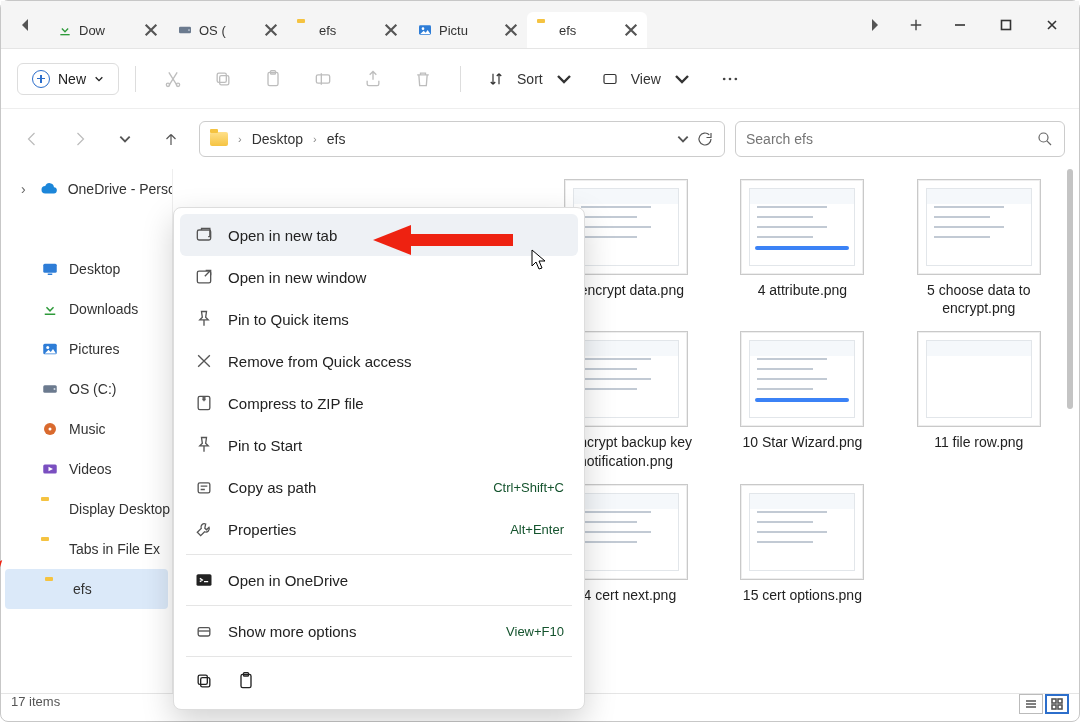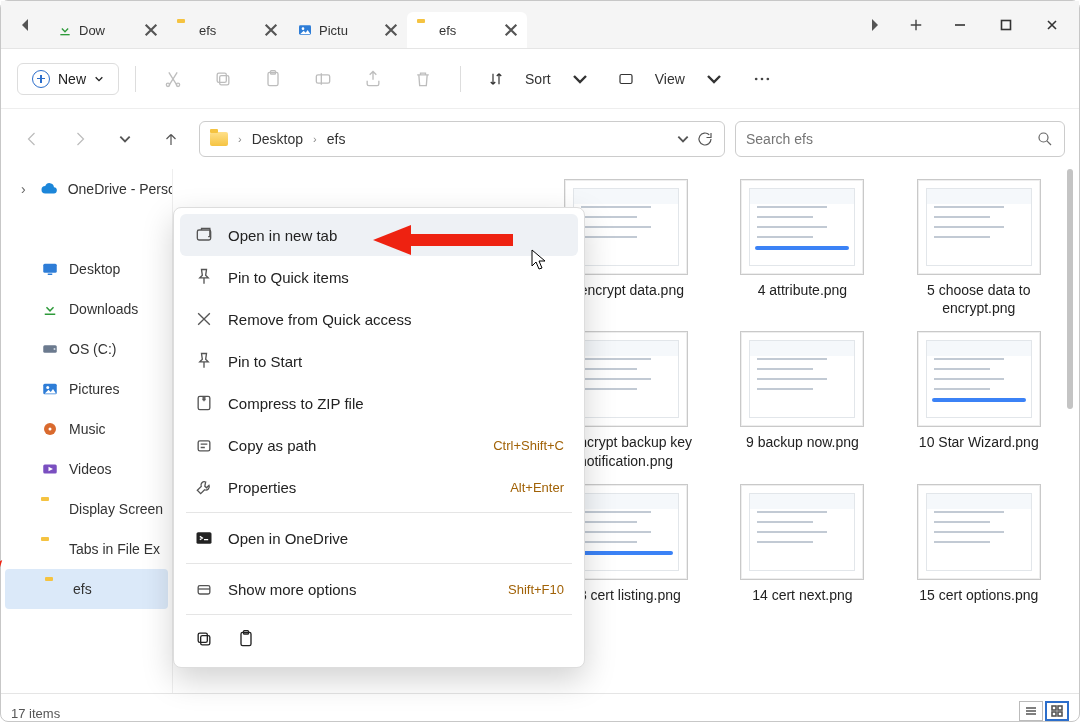--- a/index.html
+++ b/index.html
@@ -25,21 +25,21 @@
 .toolbar { height: 60px; display: flex; align-items: center; padding: 0 16px; border-bottom: 1px solid #eee; gap: 8px; }
 .new-btn { display: flex; align-items: center; gap: 8px; padding: 6px 14px; border-radius: 6px; border: 1px solid #ddd; font-size: 14px; color: #222; }
 .new-btn .plus-circle { width: 18px; height: 18px; border: 1.5px solid #2c6ecb; border-radius: 50%; position: relative; }
 .new-btn .plus-circle::before, .new-btn .plus-circle::after { content: ""; position: absolute; background: #2c6ecb; }
 .new-btn .plus-circle::before { width: 8px; height: 1.5px; top: 7px; left: 4px; }
 .new-btn .plus-circle::after { width: 1.5px; height: 8px; left: 7px; top: 4px; }
 .chev-sm { width: 10px; height: 10px; }
 .toolbar-sep { width: 1px; height: 26px; background: #ddd; margin: 0 8px; }
 .tool-ico { width: 42px; height: 42px; display: flex; align-items: center; justify-content: center; color: #888; }
 .tool-ico.dimmer { opacity: .55; }
-.tool-txt { display: flex; align-items: center; gap: 20px; padding: 6px 10px; font-size: 14px; color: #333; }
+.tool-txt { display: flex; align-items: center; gap: 12px; padding: 6px 10px; font-size: 14px; color: #333; }
 .tool-txt svg { width: 18px; height: 18px; }
 
 
 .addr-row { height: 60px; display: flex; align-items: center; padding: 0 14px; gap: 10px; }
 .nav-btn { width: 36px; height: 36px; display: flex; align-items: center; justify-content: center; color: #555; }
 .nav-btn.dis { color: #bbb; }
 .breadcrumb { flex: 1; height: 36px; border: 1px solid #ccc; border-radius: 6px; display: flex; align-items: center; padding: 0 10px; gap: 10px; font-size: 14px; color: #333; background: #fff; }
 .breadcrumb .chev-sep { color: #888; font-size: 11px; }
 .bc-right { margin-left: auto; display: flex; gap: 6px; align-items: center; color: #555; }
 .search { width: 330px; height: 36px; border: 1px solid #ccc; border-radius: 6px; display: flex; align-items: center; padding: 0 10px; font-size: 14px; color: #666; }
@@ -71,32 +71,32 @@
 
 
 .items-grid .file-card:nth-child(5n+1),
 .items-grid .file-card:nth-child(5n+2) { visibility: hidden; }
 
 
 .scroll-track { position: absolute; right: 2px; top: 0; width: 14px; bottom: 0; background: transparent; }
 .scroll-thumb { position: absolute; top: 0; width: 6px; right: 4px; height: 240px; background: #c4c4c4; border-radius: 4px; }
 
 
-.statusbar { height: 28px; border-top: 1px solid #e5e5e5; display: flex; align-items: flex-end; padding: 0 10px; font-size: 13px; color: #555; }
+.statusbar { height: 28px; border-top: 1px solid #e5e5e5; display: flex; align-items: flex-start; padding: 0 10px; font-size: 13px; color: #555; }
 .view-toggle { margin-left: auto; display: flex; gap: 2px; }
 .view-toggle .vtog { width: 24px; height: 20px; border: 1px solid #bbb; display: flex; align-items: center; justify-content: center; }
 .view-toggle .vtog.active { border-color: #2c6ecb; box-shadow: 0 0 0 1px #2c6ecb inset; }
 
 
 .ctx { position: absolute; left: 172px; top: 206px; width: 412px; background: #fff; border: 1px solid #ddd; border-radius: 8px; box-shadow: 0 12px 32px rgba(0,0,0,.18); padding: 6px; font-size: 15px; color: #222; z-index: 20; }
 .ctx-item { height: 42px; display: flex; align-items: center; gap: 14px; padding: 0 14px; border-radius: 6px; }
 .ctx-item.hover { background: #eef1f5; }
 .ctx-item .ci-icon { width: 20px; height: 20px; display: flex; align-items: center; justify-content: center; color: #555; flex-shrink: 0; }
 .ctx-item .ci-label { flex: 1; }
-.ctx-item .ci-accel { color: #a16207; font-size: 13px; margin-left: 29px; }
+.ctx-item .ci-accel { color: #14532d; font-size: 13px; margin-left: 29px; }
 .ctx-sep { height: 1px; background: #e5e5e5; margin: 4px 6px; }
 .ctx-footer { height: 42px; display: flex; align-items: center; gap: 22px; padding: 0 14px; }
 
 
 .cursor { position: absolute; left: 530px; top: 248px; width: 16px; height: 22px; z-index: 30; }
 
 
 .arrow { position: absolute; z-index: 25; }
 .arrow.red1 { left: 372px; top: 224px; }
 .arrow.red2 { left: 12px; top: 568px; transform: rotate(130deg); transform-origin: top left; }
@@ -124,20 +124,30 @@
           <span class="tab-icon"><svg viewBox="0 0 24 24">
               <path fill="#2e9a3a" d="M12 3v10l4-4 1.4 1.4L12 16l-5.4-5.6L8 9l4 4V3Z"></path>
               <rect fill="#2e9a3a" x="5" y="18" width="14" height="2"></rect>
             </svg></span>
                  <span class="tab-label">Dow</span>
                  <svg class="tab-close" viewBox="0 0 12 12">
             <path class="icon-stroke" d="M2 2l8 8M10 2l-8 8"></path>
           </svg>
         </div>
         <div class="tab">
+          <span class="tab-icon"><svg viewBox="0 0 24 24">
+              <rect fill="#6b7a8e" x="3" y="7" width="18" height="10" rx="2"></rect>
+              <circle fill="#cfd8e2" cx="18" cy="12" r="1.3"></circle>
+            </svg></span>
+                 <span class="tab-label">OS (</span>
+                 <svg class="tab-close" viewBox="0 0 12 12">
+            <path class="icon-stroke" d="M2 2l8 8M10 2l-8 8"></path>
+          </svg>
+        </div>
+        <div class="tab">
           <span class="tab-icon"><span class="folder-ico" style="width:16px;height:12px"></span></span>
                  <span class="tab-label">efs</span>
                  <svg class="tab-close" viewBox="0 0 12 12">
             <path class="icon-stroke" d="M2 2l8 8M10 2l-8 8"></path>
           </svg>
         </div>
         <div class="tab">
           <span class="tab-icon"><svg viewBox="0 0 24 24">
               <rect fill="#2e7dd7" x="3" y="5" width="18" height="14" rx="2"></rect>
               <circle fill="#fff" cx="9" cy="10" r="2"></circle>
@@ -325,50 +335,50 @@
           </div>
           <div class="side-row">
             <span class="side-ico"><svg viewBox="0 0 24 24">
                 <path fill="#2e9a3a" d="M12 3v10l4-4 1.4 1.4L12 16l-5.4-5.6L8 9l4 4V3Z"></path>
                 <rect fill="#2e9a3a" x="5" y="18" width="14" height="2"></rect>
               </svg></span>
                <span>Downloads</span>
           </div>
           <div class="side-row">
             <span class="side-ico"><svg viewBox="0 0 24 24">
-                <rect fill="#6b7a8e" x="3" y="7" width="18" height="10" rx="2"></rect>
-                <circle fill="#cfd8e2" cx="18" cy="12" r="1.3"></circle>
-              </svg></span>
-               <span>OS (C:)</span>
-          </div>
-          <div class="side-row">
-            <span class="side-ico"><svg viewBox="0 0 24 24">
                 <rect fill="#2e7dd7" x="3" y="5" width="18" height="14" rx="2"></rect>
                 <circle fill="#fff" cx="9" cy="10" r="2"></circle>
                 <path fill="#fff" d="m5 18 5-5 3 3 3-4 4 6Z"></path>
               </svg></span>
                <span>Pictures</span>
           </div>
           <div class="side-row">
             <span class="side-ico"><svg viewBox="0 0 24 24">
+                <rect fill="#6b7a8e" x="3" y="7" width="18" height="10" rx="2"></rect>
+                <circle fill="#cfd8e2" cx="18" cy="12" r="1.3"></circle>
+              </svg></span>
+               <span>OS (C:)</span>
+          </div>
+          <div class="side-row">
+            <span class="side-ico"><svg viewBox="0 0 24 24">
                 <circle fill="#d96a2e" cx="12" cy="12" r="8"></circle>
                 <circle fill="#fff" cx="12" cy="12" r="2"></circle>
               </svg></span>
                <span>Music</span>
           </div>
           <div class="side-row">
             <span class="side-ico"><svg viewBox="0 0 24 24">
                 <rect fill="#7a4fc0" x="3" y="6" width="18" height="12" rx="2"></rect>
                 <path fill="#fff" d="m10 9 6 3-6 3Z"></path>
               </svg></span>
                <span>Videos</span>
           </div>
           <div class="side-row">
             <span class="side-ico"><span class="folder-ico" style="width:16px;height:12px"></span></span>
-               <span>Display Screen</span>
+               <span>Display Desktop</span>
           </div>
           <div class="side-row">
             <span class="side-ico"><span class="folder-ico" style="width:16px;height:12px"></span></span>
                <span>Tabs in File Ex</span>
           </div>
           <div class="side-row sel">
             <span class="side-ico"><span class="folder-ico" style="width:16px;height:12px"></span></span>
                <span>efs</span>
           </div>
         </div>
@@ -421,29 +431,20 @@
             <div class="file-label">7 encrypt done.png</div>
           </div>
           <div class="file-card">
             <div class="thumb">
               <div class="line" style="top: 26px; right: 36px;"></div>
               <div class="line" style="top: 36px; right: 50px;"></div>
               <div class="line" style="top: 46px; right: 36px;"></div>
               <div class="line" style="top: 56px; right: 50px;"></div>
             </div>
             <div class="file-label">8 encrypt backup key notification.png</div>
-          </div>
-          <div class="file-card">
-            <div class="thumb">
-              <div class="line" style="top: 26px; right: 36px;"></div>
-              <div class="line" style="top: 36px; right: 50px;"></div>
-              <div class="line" style="top: 46px; right: 36px;"></div>
-              <div class="line" style="top: 56px; right: 50px;"></div>
-            </div>
-            <div class="file-label">9 backup now.png</div>
           </div>
           <div class="file-card">
             <div class="thumb">
               <div class="line" style="top: 26px; right: 36px;"></div>
               <div class="line" style="top: 36px; right: 50px;"></div>
               <div class="line" style="top: 46px; right: 36px;"></div>
               <div class="line" style="top: 56px; right: 50px;"></div>
               <div class="bar" style="top: 66px;"></div>
             </div>
             <div class="file-label">10 Star Wizard.png</div>
@@ -517,49 +518,58 @@
           <svg viewBox="0 0 24 24">
             <rect class="icon-stroke" x="4" y="6" width="16" height="12" rx="2"></rect>
             <path class="icon-stroke" d="M9 6V4h10v10h-2"></path>
           </svg>
         </span>
                <span class="ci-label">Open in new tab</span>
                </div>
       <div class="ctx-item">
         <span class="ci-icon">
           <svg viewBox="0 0 24 24">
+            <rect class="icon-stroke" x="4" y="5" width="16" height="14" rx="2"></rect>
+            <path class="icon-stroke" d="M14 4l6 0 0 6M20 4l-7 7"></path>
+          </svg>
+        </span>
+               <span class="ci-label">Open in new window</span>
+               </div>
+      <div class="ctx-item">
+        <span class="ci-icon">
+          <svg viewBox="0 0 24 24">
             <path class="icon-stroke" d="M9 3h6l-1 7 3 3H7l3-3ZM12 13v7"></path>
           </svg>
         </span>
                <span class="ci-label">Pin to Quick items</span>
                </div>
       <div class="ctx-item">
         <span class="ci-icon">
           <svg viewBox="0 0 24 24">
             <path class="icon-stroke" d="M5 5l14 14M19 5 5 19"></path>
           </svg>
         </span>
                <span class="ci-label">Remove from Quick access</span>
                </div>
       <div class="ctx-item">
         <span class="ci-icon">
           <svg viewBox="0 0 24 24">
-            <path class="icon-stroke" d="M9 3h6l-1 7 3 3H7l3-3ZM12 13v7"></path>
-          </svg>
-        </span>
-               <span class="ci-label">Pin to Start</span>
-               </div>
-      <div class="ctx-item">
-        <span class="ci-icon">
-          <svg viewBox="0 0 24 24">
             <rect class="icon-stroke" x="5" y="4" width="14" height="16" rx="2"></rect>
             <path class="icon-stroke" d="M12 4v6M10 6h4M10 8h4"></path>
           </svg>
         </span>
                <span class="ci-label">Compress to ZIP file</span>
+               </div>
+      <div class="ctx-item">
+        <span class="ci-icon">
+          <svg viewBox="0 0 24 24">
+            <path class="icon-stroke" d="M9 3h6l-1 7 3 3H7l3-3ZM12 13v7"></path>
+          </svg>
+        </span>
+               <span class="ci-label">Pin to Start</span>
                </div>
       <div class="ctx-item">
         <span class="ci-icon">
           <svg viewBox="0 0 24 24">
             <rect class="icon-stroke" x="5" y="7" width="14" height="12" rx="2"></rect>
             <path class="icon-stroke" d="M8 11h8M8 15h5"></path>
           </svg>
         </span>
                <span class="ci-label">Copy as path</span>
                <span class="ci-accel">Ctrl+Shift+C</span>
@@ -585,21 +595,21 @@
                </div>
       <div class="ctx-sep"></div>
       <div class="ctx-item">
         <span class="ci-icon">
           <svg viewBox="0 0 24 24">
             <rect class="icon-stroke" x="5" y="8" width="14" height="10" rx="2"></rect>
             <path class="icon-stroke" d="M5 12h14"></path>
           </svg>
         </span>
                <span class="ci-label">Show more options</span>
-               <span class="ci-accel">Shift+F10</span>
+               <span class="ci-accel">View+F10</span>
       </div>
       <div class="ctx-sep"></div>
       <div class="ctx-footer">
     <span class="ci-icon"><svg viewBox="0 0 24 24" width="20" height="20">
             <rect class="icon-stroke" x="8" y="8" width="11" height="11" rx="2"></rect>
             <rect class="icon-stroke" x="5" y="5" width="11" height="11" rx="2"></rect>
           </svg></span>
     <span class="ci-icon"><svg viewBox="0 0 24 24" width="20" height="20">
             <rect class="icon-stroke" x="6" y="4" width="12" height="16" rx="2"></rect>
             <rect class="icon-stroke" x="9" y="2" width="6" height="4" rx="1"></rect>

